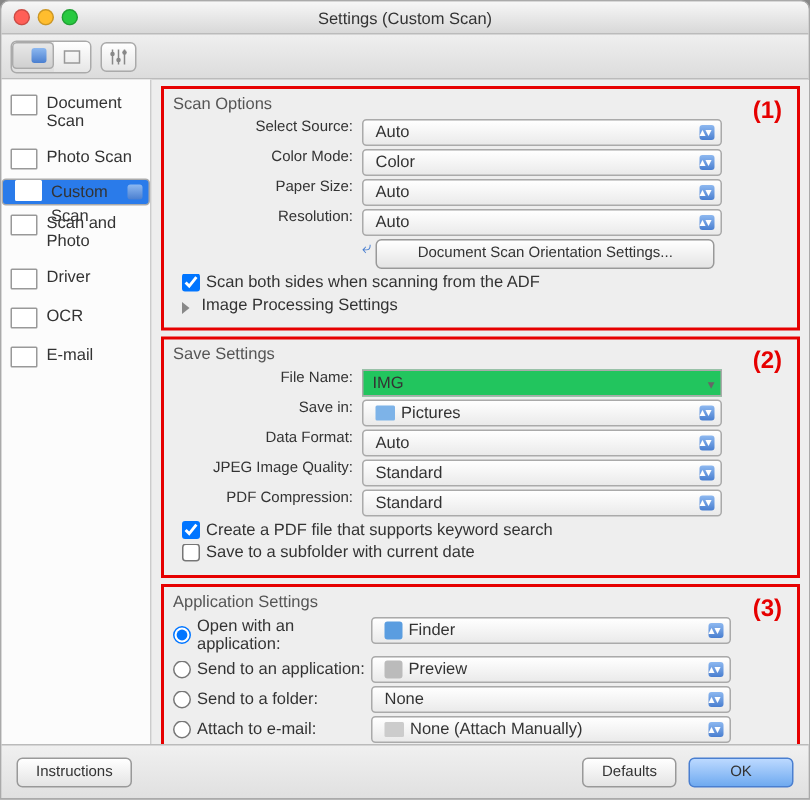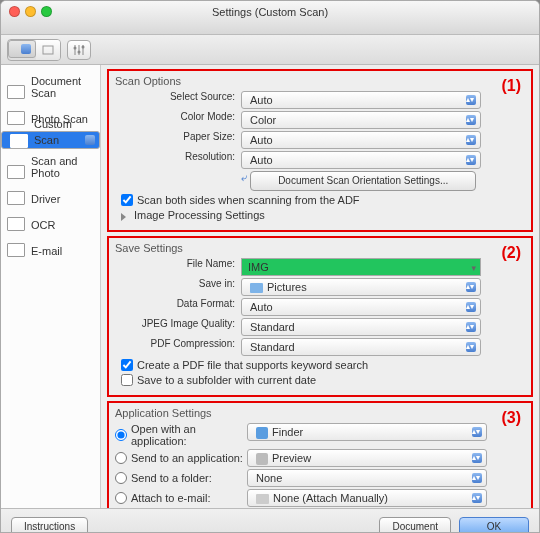--- a/index.html
+++ b/index.html
@@ -1,29 +1,29 @@
 <!DOCTYPE html>
 <html><head>
 <meta charset="utf-8">
 <style>
   *{box-sizing:border-box;font-family:"Lucida Grande","Helvetica Neue",Arial,sans-serif;font-size:11px;color:#333}
   body{margin:0;background:#888}
   .window{width:540px;height:533px;margin:0;background:#eee;border:1px solid #aaa;border-radius:6px 6px 0 0;position:relative;overflow:hidden}
-  .titlebar{height:34px;background:linear-gradient(#f7f7f7,#d8d8d8);border-bottom:1px solid #bbb;position:relative;text-align:center;line-height:22px;font-size:12px;color:#444}
+  .titlebar{height:22px;background:linear-gradient(#f7f7f7,#d8d8d8);border-bottom:1px solid #bbb;position:relative;text-align:center;line-height:22px;font-size:12px;color:#444}
   .traffic{position:absolute;left:8px;top:5px;display:flex;gap:5px}
   .tl{width:11px;height:11px;border-radius:50%;border:1px solid rgba(0,0,0,.2)}
   .tl.r{background:#ff5f57}.tl.y{background:#ffbd2e}.tl.g{background:#28c940}
   .toolbar{height:30px;background:linear-gradient(#efefef,#dcdcdc);border-bottom:1px solid #bbb;display:flex;align-items:center;padding:0 6px;gap:6px}
   .tseg{display:flex;border:1px solid #aaa;border-radius:4px;overflow:hidden}
   .tbtn{width:24px;height:20px;background:linear-gradient(#fff,#e6e6e6);display:flex;align-items:center;justify-content:center;border-right:1px solid #bbb}
   .tbtn:last-child{border-right:none}
   .tbtn.sel{background:linear-gradient(#e8e8e8,#d0d0d0)}
   .body{display:flex;height:calc(100% - 52px - 36px)}
   .sidebar{width:100px;background:#fcfcfc;border-right:1px solid #ccc;padding-top:4px}
-  .sitem{display:flex;align-items:flex-end;gap:6px;padding:6px 6px;font-size:10px;color:#444}
+  .sitem{display:flex;align-items:flex-start;gap:6px;padding:6px 6px;font-size:10px;color:#444}
   .sitem .ico{width:18px;height:14px;border:1px solid #999;background:#fff;border-radius:1px;flex-shrink:0}
   .sitem.sel{background:#2a7bea;color:#fff}
   .sitem.sel .ico{border-color:#fff}
   .content{flex:1;overflow:auto;background:#eee;padding:4px 6px}
   .section{border:2px solid #e60000;margin-bottom:4px;padding:4px 6px 6px;position:relative}
   .section .num{position:absolute;right:10px;top:6px;color:#e60000;font-weight:bold;font-size:16px}
   .sectitle{font-size:11px;color:#555;margin-bottom:4px}
   .row{display:flex;margin:2px 0}
   .lab{width:126px;text-align:right;padding-right:6px;font-size:10px;color:#333}
   .sel{flex:1;max-width:240px;height:18px;background:linear-gradient(#fff,#eaeaea);border:1px solid #aaa;border-radius:3px;padding:0 18px 0 8px;line-height:16px;font-size:10px;position:relative}
@@ -219,17 +219,17 @@
           </div>
 
       </div>
 
     </div>
   </div>
 
   <div class="footer">
     <div class="btn">Instructions</div>
     <div class="spacer"></div>
-    <div class="btn">Document</div>
+    <div class="btn">Defaults</div>
     <div class="btn primary" style="width:70px">OK</div>
   </div>
 
 </div>
 
 </body></html>

